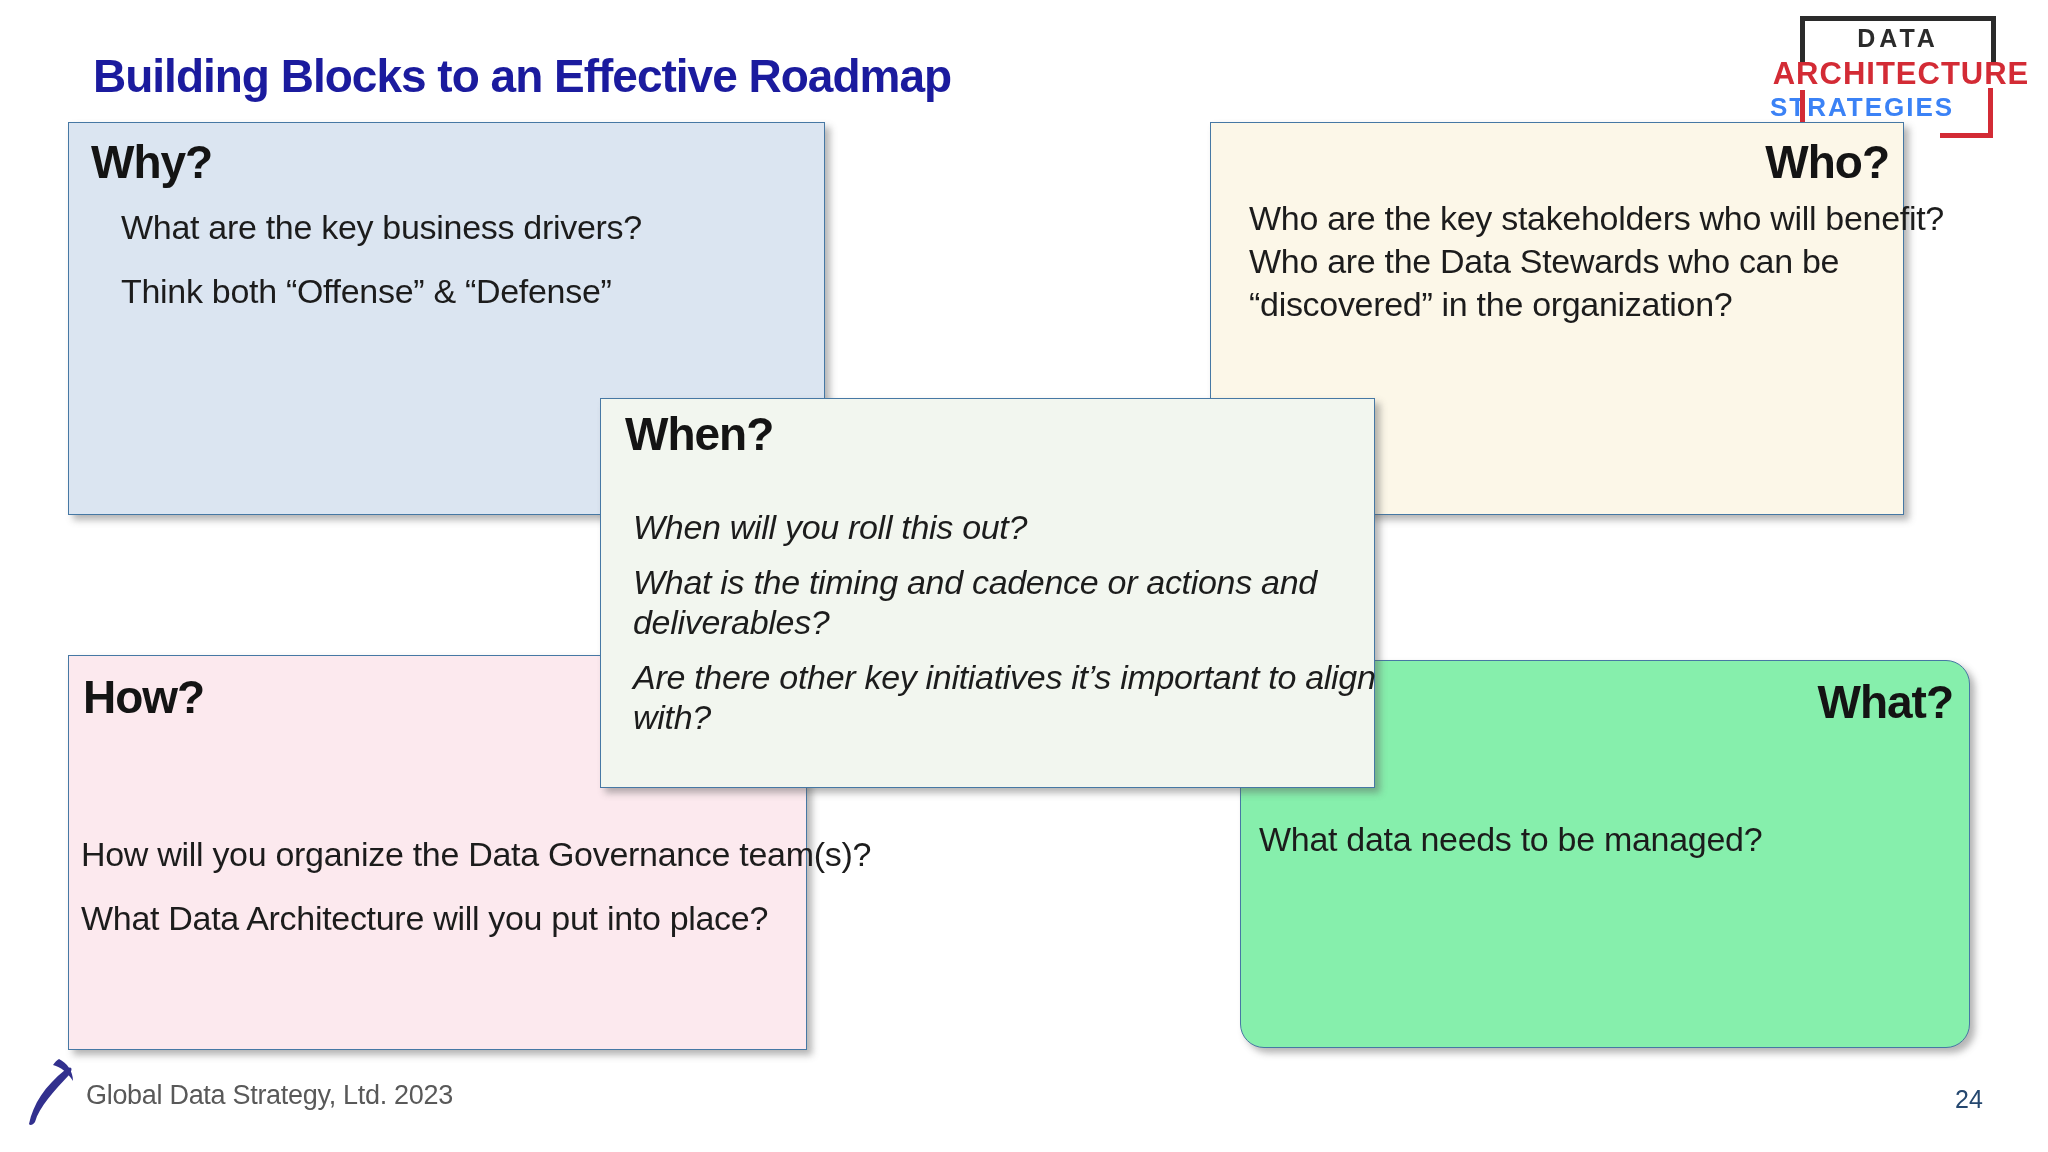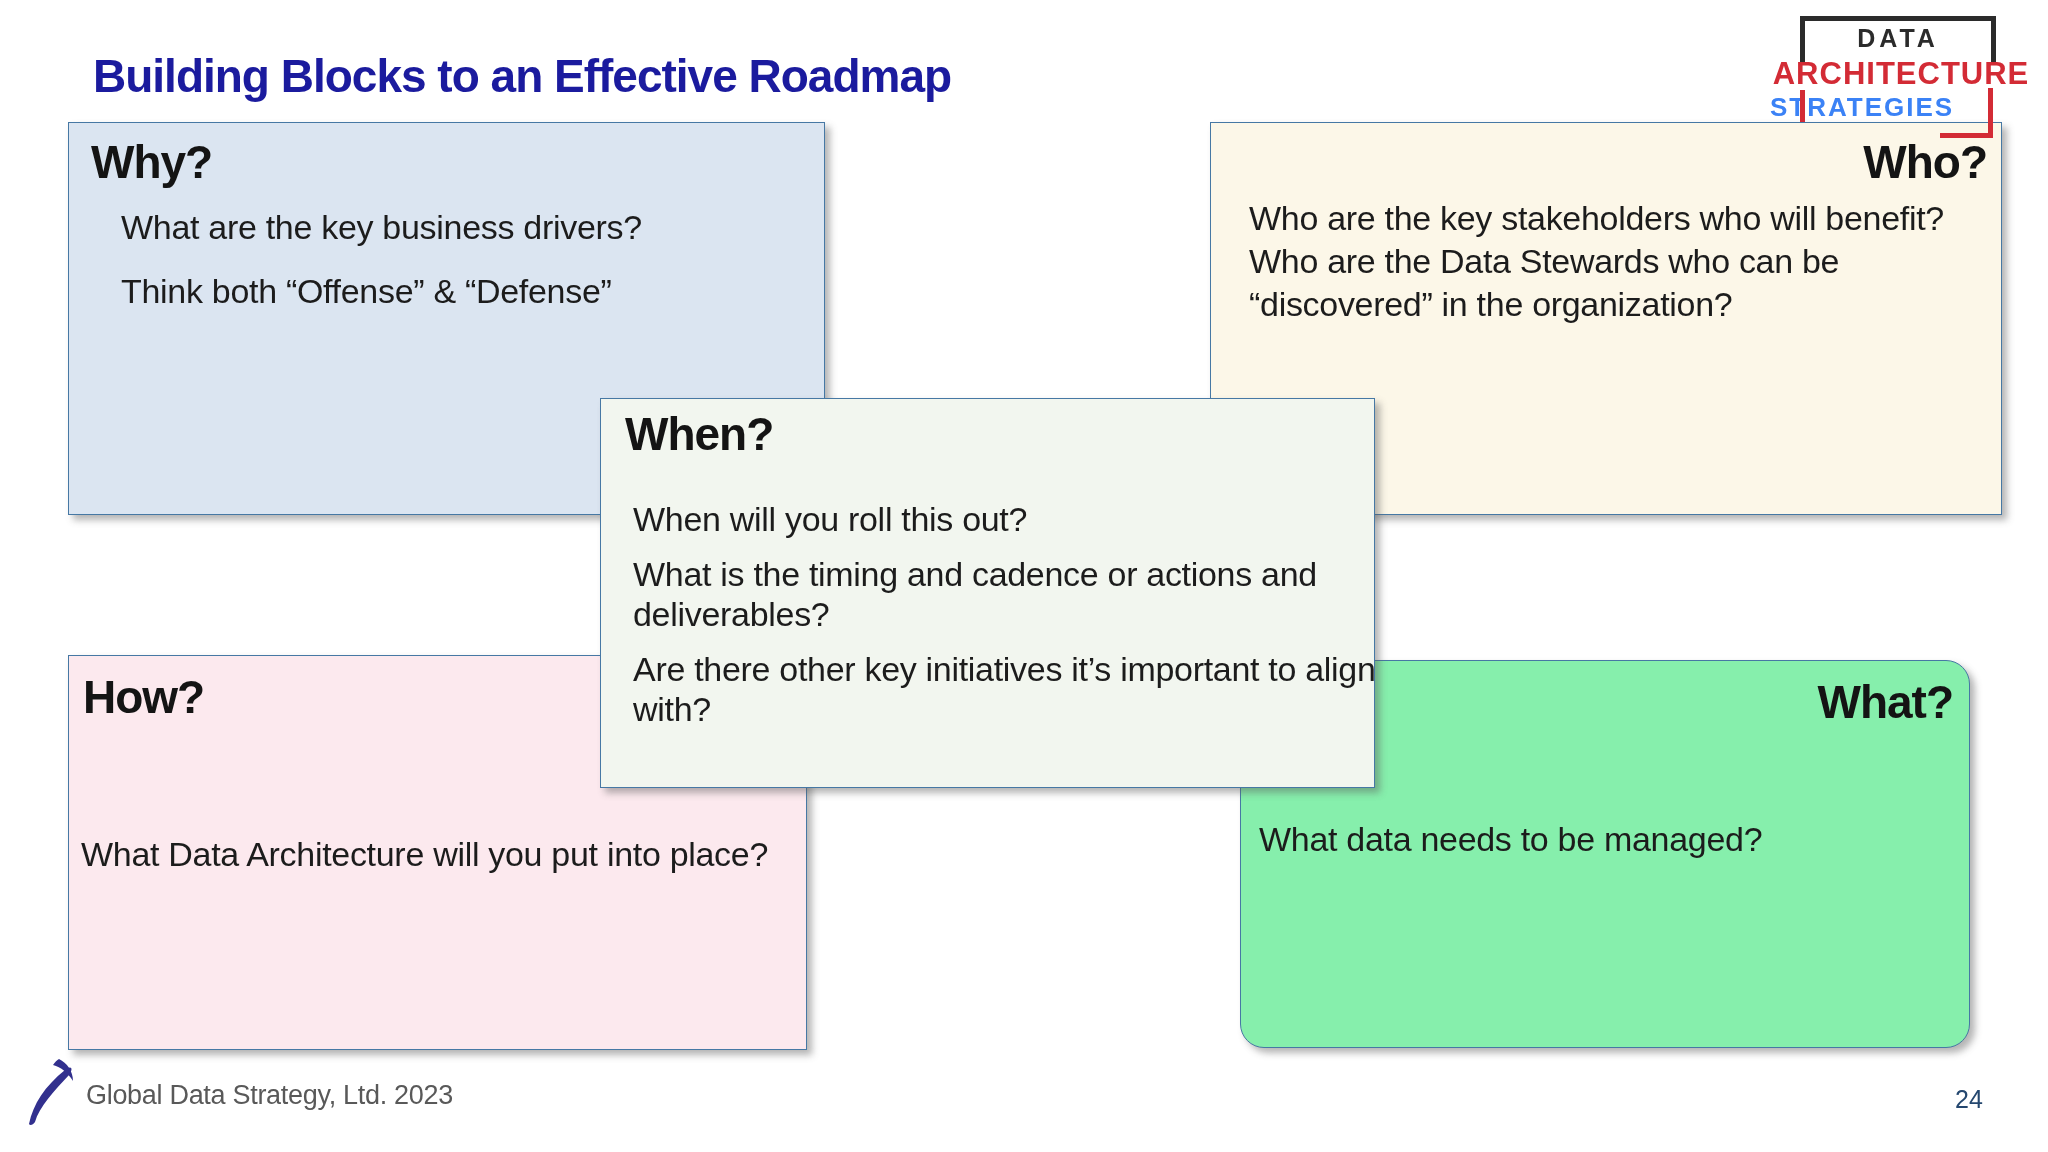--- a/index.html
+++ b/index.html
@@ -11,21 +11,21 @@
     position:absolute;left:93px;top:18px;
     font-size:46px;font-weight:bold;letter-spacing:-1px;
   }
 
   
   .qbox{
     position:absolute;border:1px solid #f97316;box-sizing:border-box;
     box-shadow:5px 5px 7px rgba(90,90,90,.45);
   }
   #box-why {left:68px;  top:122px; width:757px; height:393px; z-index:1;}
-  #box-who {left:1210px;top:122px; width:792px; height:393px; z-index:1;}
+  #box-who {left:1210px;top:122px; width:694px; height:393px; z-index:1;}
   #box-how {left:68px;  top:655px; width:739px; height:395px; z-index:1;}
   #box-what{left:1240px;top:660px; width:730px; height:388px; z-index:1;}
   #box-when{left:600px; top:398px; width:775px; height:390px; z-index:3;}
 
   .qbox .box-title{
     position:absolute;font-size:46px;font-weight:bold;letter-spacing:-1px;color:#141414;
     white-space:nowrap;
   }
   #box-why  .box-title{left:22px;top:12px;}
   #box-who  .box-title{right:14px;top:12px;}
@@ -35,21 +35,21 @@
 
   .box-body{position:absolute;font-size:34px;letter-spacing:-.3px;color:#1c1c1c;}
   #box-why  .box-body{left:52px;top:78px;}
   #box-who  .box-body{left:38px;top:74px;}
   #box-when .box-body{left:32px;top:96px;}
   #box-how  .box-body{left:12px;top:172px;}
   #box-what .box-body{left:18px;top:158px;}
 
   .box-body .para{margin:0 0 12px 0;}
   #box-who .box-body .para{margin:0;}
-  #box-when .box-body .para{margin:4px 0 15px 0;}
+  #box-when .box-body .para{margin:12px 0 15px 0;font-style:italic;}
   .box-body .line{display:block;line-height:40px;white-space:nowrap;}
   #box-who .box-body .line{line-height:43px;}
   #box-why .box-body .line,#box-how .box-body .line{line-height:52px;}
 
   
   .brand-logo{position:absolute;left:1770px;top:10px;width:262px;height:130px;z-index:5;}
   .brand-frame-black{
     position:absolute;left:30px;top:6px;width:196px;height:46px;box-sizing:border-box;
     border:5px solid #2b2b2b;border-bottom:none;
   }
@@ -116,20 +116,23 @@
         <span class="line">Who are the Data Stewards who can be</span>
         <span class="line">“discovered” in the organization?</span>
       </p>
     </div>
 </div>
 
 <div class="qbox" id="box-how" style="background: rgb(252, 233, 238); border-color: rgb(70, 120, 164);">
   <div class="box-title">How?</div>
   <div class="box-body">
       <p class="para">
+        <span class="line">How will you organize the Data Governance team(s)?</span>
+      </p>
+      <p class="para">
         <span class="line">What Data Architecture will you put into place?</span>
       </p>
     </div>
 </div>
 
 <div class="qbox" id="box-what" style="background: #86efac; border-color: rgb(70, 120, 164); border-radius: 24px;">
   <div class="box-title">What?</div>
   <div class="box-body">
       <p class="para">
         <span class="line">What data needs to be managed?</span>

